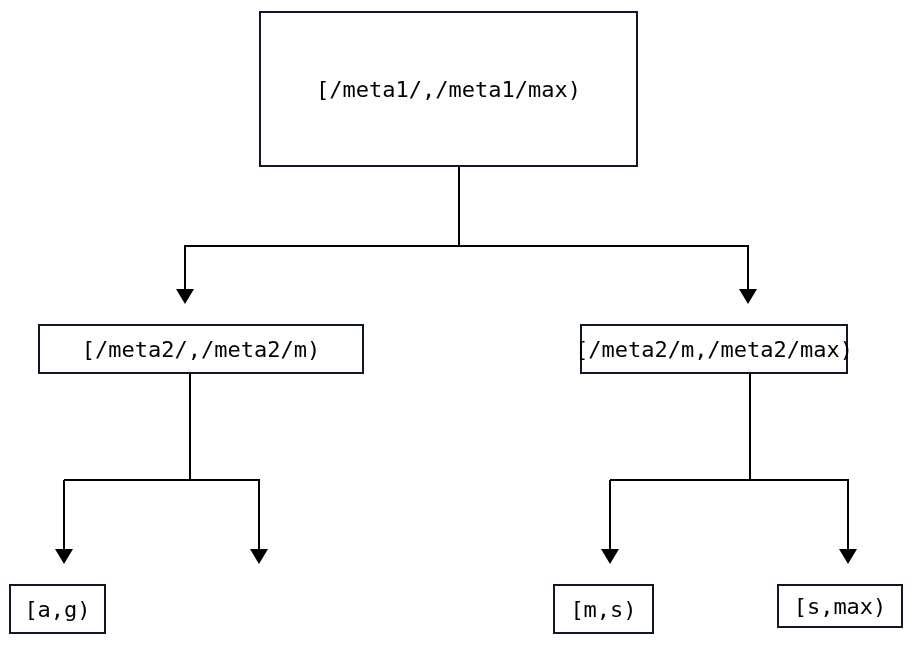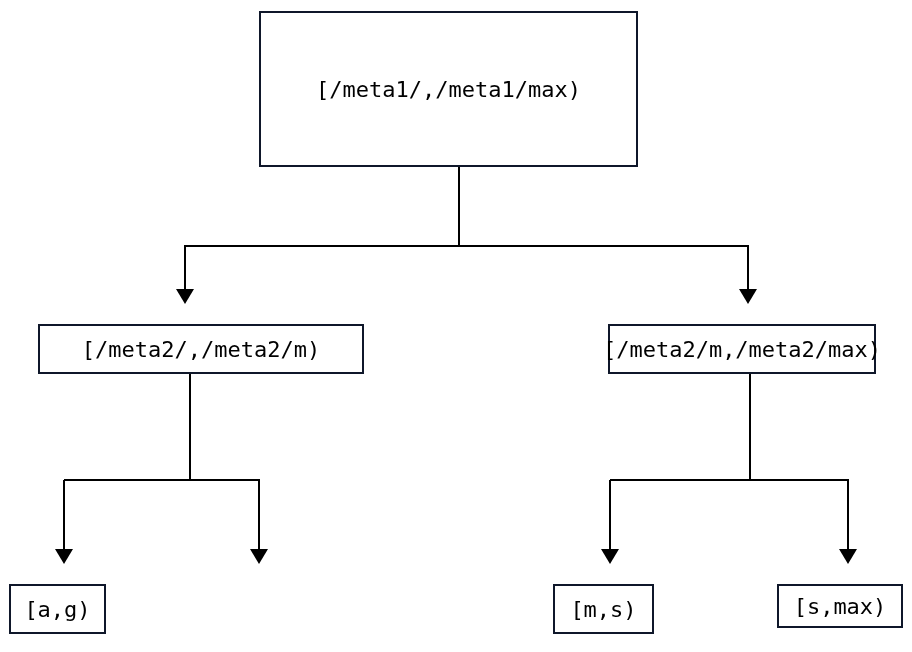--- a/index.html
+++ b/index.html
@@ -84,21 +84,21 @@
   </svg>
 
   <div class="node-box node-root" style="left:259px; top:11px; width:379px; height:156px;">
     <span class="node-label">[/meta1/,/meta1/max)</span>
   </div>
 
   <div class="node-box node-branch" style="left:21px; top:324px; width:326px; height:50px;margin-left:17px;">
     <span class="node-label">[/meta2/,/meta2/m)</span>
   </div>
 
-  <div class="node-box node-branch" style="left:608px; top:324px; width:268px; height:50px;">
+  <div class="node-box node-branch" style="left:580px; top:324px; width:268px; height:50px;">
     <span class="node-label">[/meta2/m,/meta2/max)</span>
   </div>
 
   <div class="node-box node-leaf" style="left:9px; top:584px; width:97px; height:50px;">
     <span class="node-label">[a,g)</span>
   </div>
 
 
   <div class="node-box node-leaf" style="left:553px; top:584px; width:101px; height:50px;">
     <span class="node-label">[m,s)</span>

